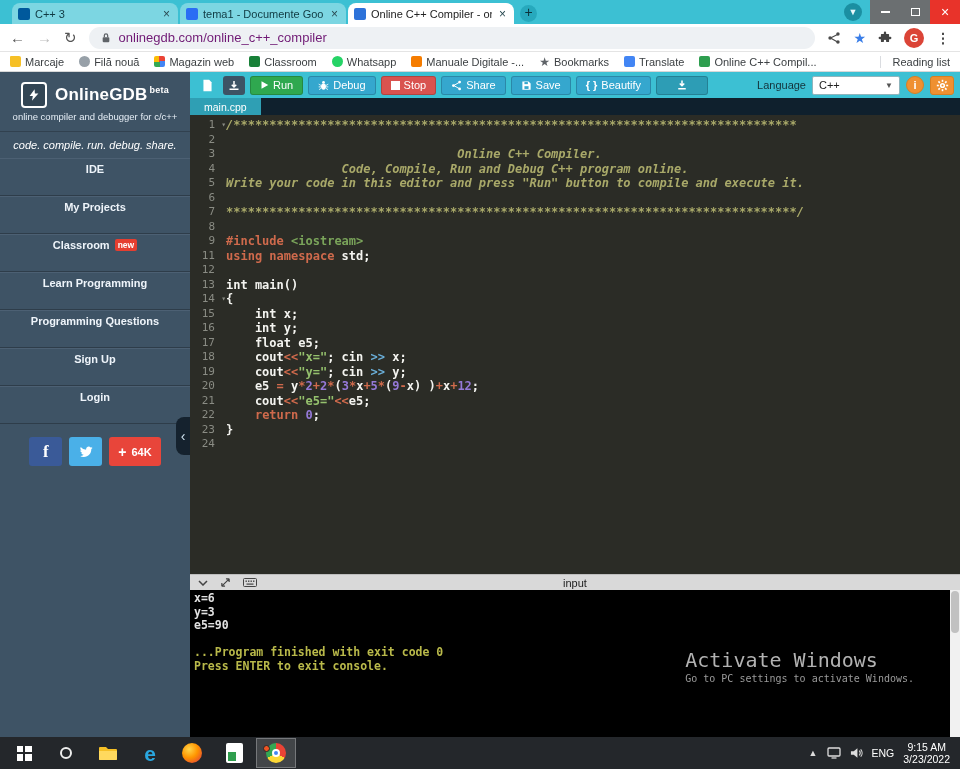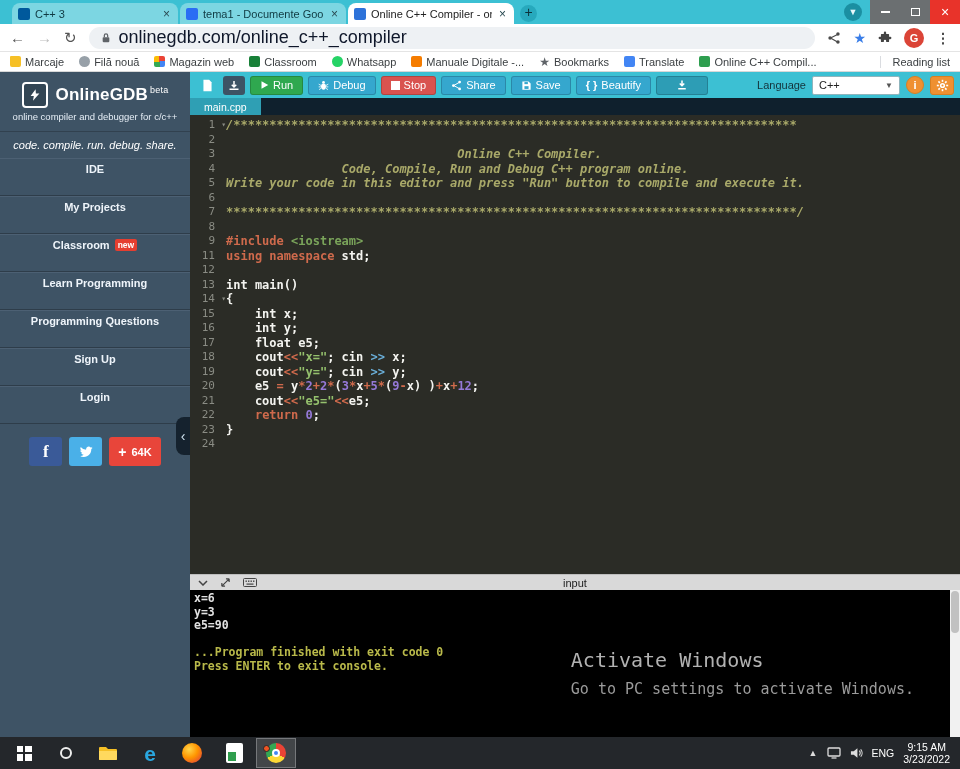--- a/index.html
+++ b/index.html
@@ -23,21 +23,21 @@
 .winbtn.min,.winbtn.max{background:#6b6f71;color:#fff}
 .winbtn.close{background:#e8332a;color:#fff;font-size:14px}
 .min-glyph{width:9px;height:2px;background:#fff;display:block}
 .max-glyph{width:9px;height:8px;border:1px solid #fff;display:block}
 
 
 .addressbar{height:28px;background:#fff;display:flex;align-items:center;padding:0 10px;gap:12px;border-bottom:1px solid #e4e4e4}
 .nav{font-size:15px;color:#555;cursor:pointer;line-height:1}
 .nav.disabled{color:#bdbdbd}
 .url-pill{flex:1;height:22px;background:#eef1f4;border-radius:11px;display:flex;align-items:center;padding:0 12px;gap:8px;color:#222;cursor:text}
-.url-text{font-size:18px;color:#0f172a}
+.url-text{font-size:13px;color:#701a75}
 .bar-ic{color:#4a4a4a;cursor:pointer;display:flex;align-items:center}
 .bar-ic.star{color:#3a7ee8;font-size:14px}
 .bar-ic.dots{font-size:14px;font-weight:bold}
 .avatar{width:20px;height:20px;border-radius:50%;background:#db4437;color:#fff;font-size:11px;font-weight:bold;display:flex;align-items:center;justify-content:center;cursor:pointer}
 
 
 .bookmarks{height:20px;background:#fff;border-bottom:1px solid #d8d8d8;display:flex;align-items:center;padding:0 10px;gap:15px;font-size:11px;color:#3c4043}
 .bm{display:flex;align-items:flex-start;gap:4px;cursor:pointer;white-space:nowrap}
 .bm-ic{width:11px;height:11px;border-radius:2px;flex:0 0 auto}
 .ic-folder{background:#f6c026;border-radius:1px 2px 2px 2px}
@@ -52,21 +52,21 @@
 .bm.reading{margin-left:auto;border-left:1px solid #dadce0;padding-left:12px;color:#3c4043}
 
 
 .content{height:665px;display:flex;position:relative;background:#2b2c26}
 
 
 .sidebar{flex:0 0 190px;background:#3e5365;display:flex;flex-direction:column;color:#fff}
 .brand{display:flex;align-items:center;justify-content:center;gap:8px;padding:10px 10px 3px}
 .bolt-box{width:26px;height:26px;border:2px solid #fff;border-radius:4px;display:flex;align-items:center;justify-content:center;background:#324554}
 .brand-name{font-size:17px;font-weight:bold;letter-spacing:.2px}
-.brand-name sup{font-size:9px;font-weight:normal;margin-left:2px}
+.brand-name sup{font-size:9px;font-weight:bold;margin-left:2px}
 .brand-sub{font-size:9.5px;color:#e6eef6;text-align:center;padding:0 8px 9px}
 .tagline{font-style:italic;font-size:11px;text-align:center;padding:7px 0;border-top:1px solid #31414f;color:#fff}
 .side-item{height:38px;line-height:20px;text-align:center;font-size:11px;font-weight:bold;color:#eef4fa;border-top:1px solid #4c6073;border-bottom:1px solid #2e3d4a;cursor:pointer}
 .badge{background:#e53e30;color:#fff;font-size:8.5px;padding:1px 3px;border-radius:2px;margin-left:5px;font-weight:bold;vertical-align:1px}
 .social{display:flex;gap:7px;justify-content:center;align-items:center;padding:13px 0 0}
 .soc-btn{height:29px;border-radius:3px;color:#fff;display:flex;align-items:center;justify-content:center;cursor:pointer}
 .fb{width:33px;background:#3a5a98;font-weight:bold;font-size:17px;font-family:"Liberation Serif",serif}
 .tw{width:33px;background:#4ab0e8}
 .share64{background:#e8453a;padding:0 9px;gap:5px;font-weight:bold;font-size:11px}
 .share64 .plus{font-size:14px;font-weight:bold}
@@ -115,21 +115,21 @@
 .ch-icon{display:flex;align-items:center;cursor:pointer;z-index:2}
 .ch-label{position:absolute;left:0;right:0;text-align:center;font-size:11px;color:#222}
 .console{flex:0 0 147px;background:#000;font-family:"DejaVu Sans Mono",monospace;font-size:11.5px;line-height:13.5px;padding:2px 12px 0 4px;position:relative;cursor:text}
 .c-line{white-space:pre;font-weight:bold}
 .c-out{color:#e2e2e2}
 .c-sys{color:#b9b94a}
 .console-scroll{position:absolute;right:0;top:0;bottom:0;width:10px;background:#f1f1f1;cursor:pointer}
 .console-scroll .thumb{width:8px;height:42px;background:#c1c1c1;margin:1px auto 0;border-radius:4px}
 .watermark{position:absolute;top:64px;right:46px;pointer-events:none}
 .wm-title{font-size:20px;color:#b2b2b2;font-weight:normal}
-.wm-sub{font-size:15px;color:#9b9b9b;margin-top:15px}
+.wm-sub{font-size:10px;color:#9b9b9b;margin-top:4px}
 
 
 .taskbar{height:32px;background:#24272b;display:flex;align-items:center;padding:0 4px;gap:2px}
 .tb-icon{width:40px;height:30px;display:flex;align-items:center;justify-content:center;cursor:pointer;position:relative}
 .tb-icon.active{background:rgba(255,255,255,.14);border:1px solid rgba(255,255,255,.28)}
 .win-logo{width:15px;height:15px;display:grid;grid-template-columns:1fr 1fr;gap:2px}
 .win-logo span{background:#fff}
 .search-ring{width:12px;height:12px;border:2px solid #eee;border-radius:50%}
 .edge-e{font-size:21px;color:#2aa7e0;font-weight:bold;line-height:1}
 .ff-circle{width:20px;height:20px;border-radius:50%;background:radial-gradient(circle at 36% 32%,#ffd54a,#ff9500 45%,#e8542c 80%)}

